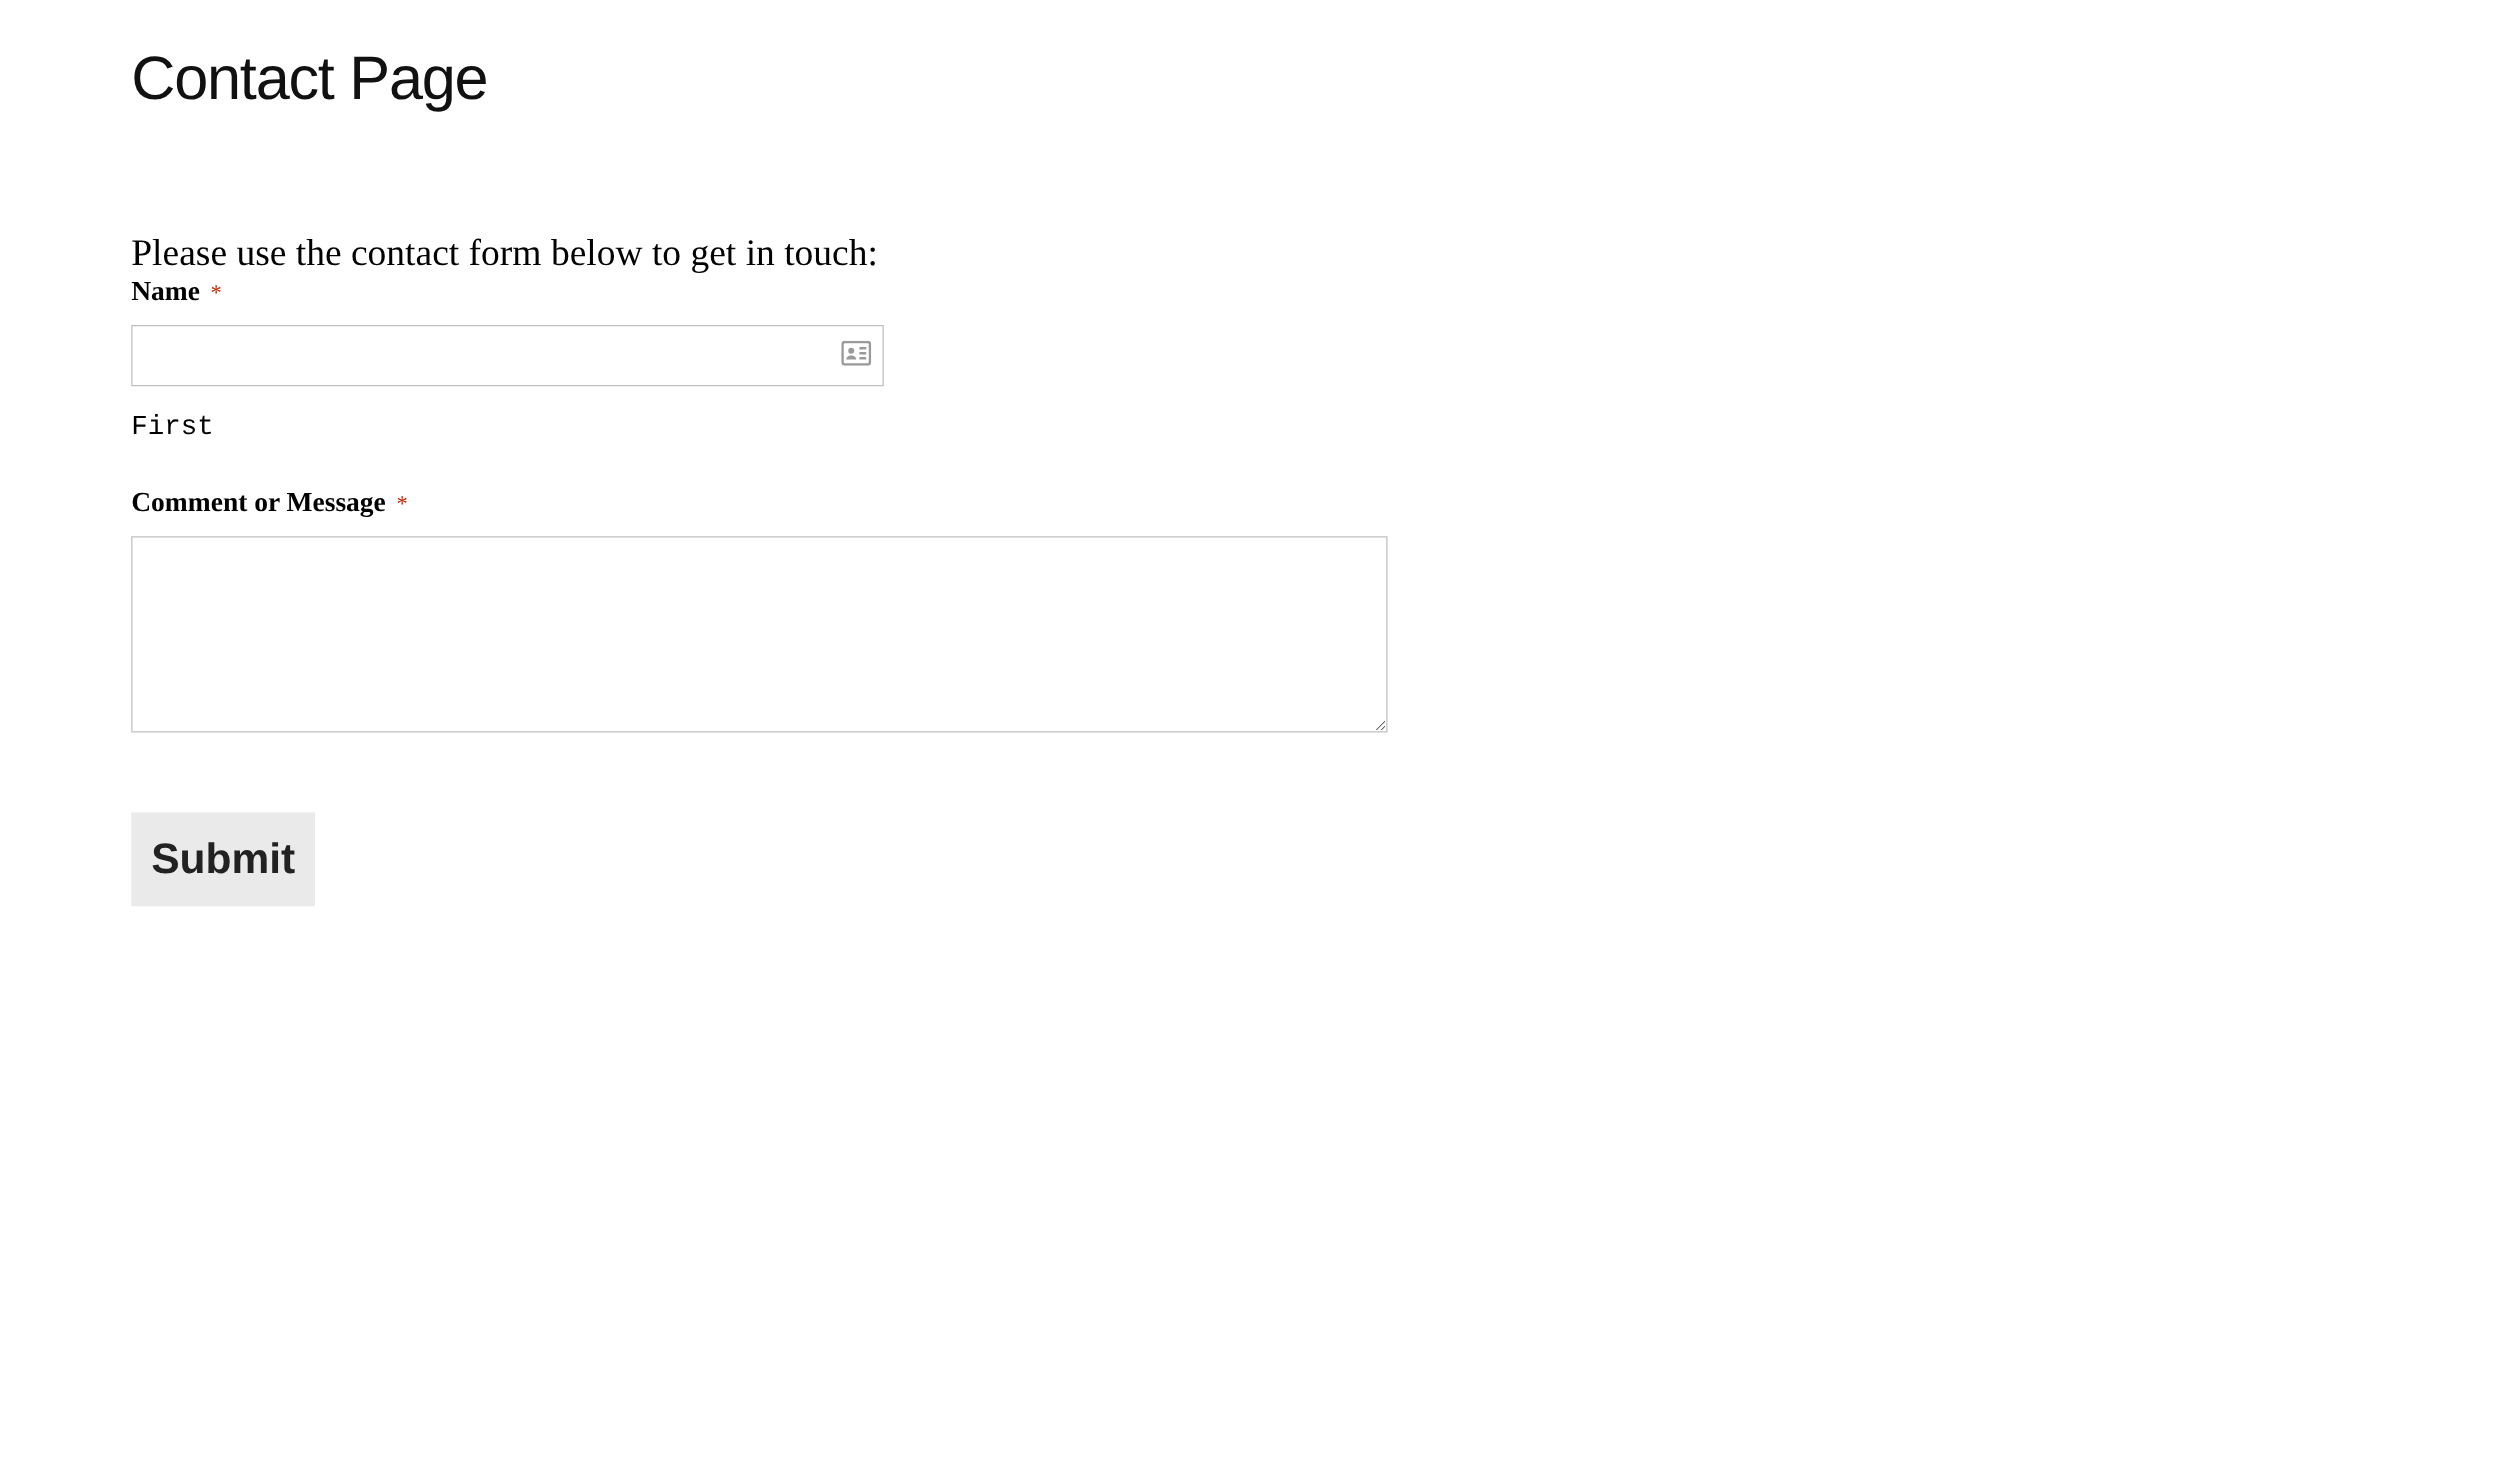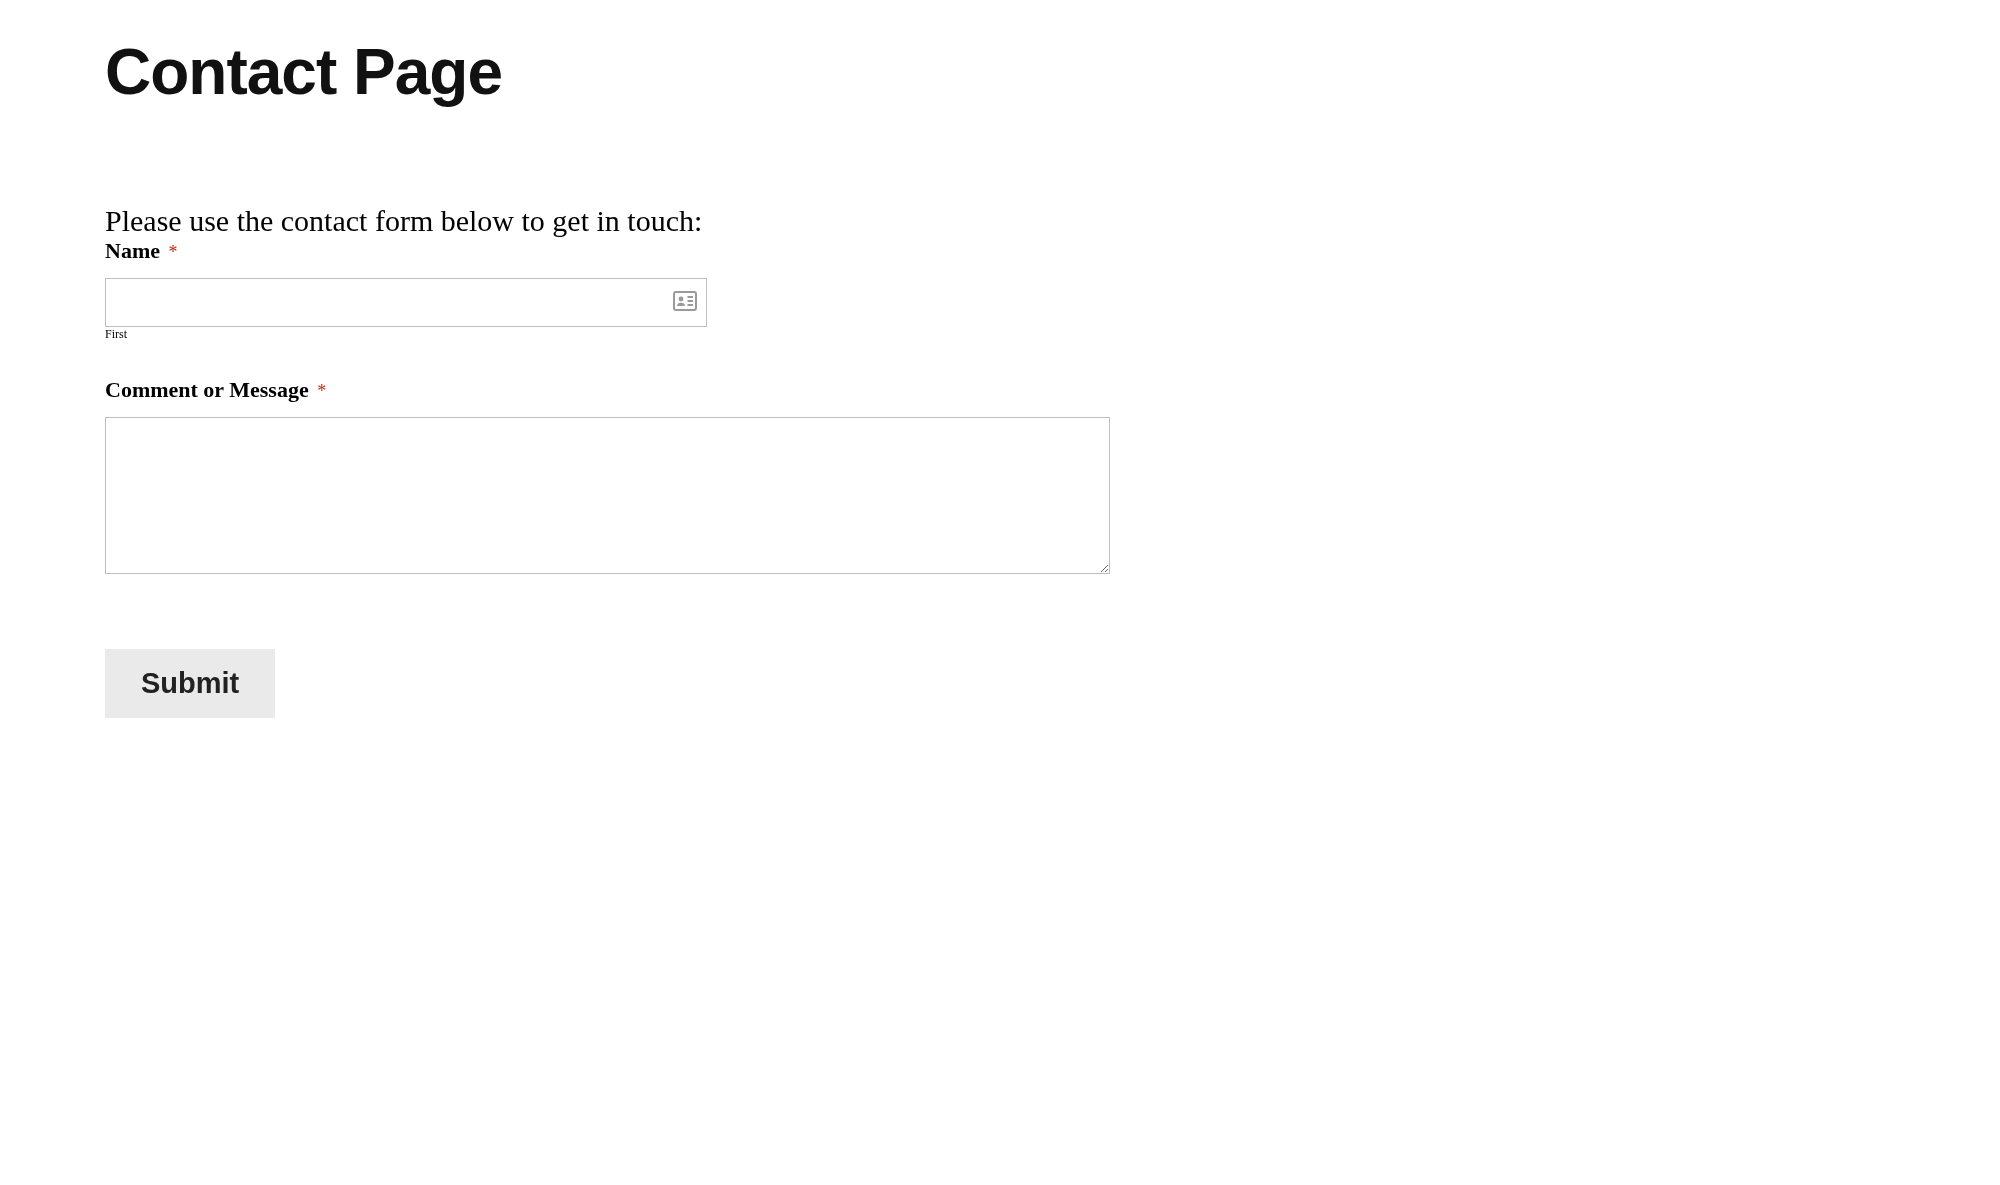--- a/index.html
+++ b/index.html
@@ -9,22 +9,22 @@
     }
     body {
       font-family: Georgia, 'Times New Roman', serif;
       background: #fff;
       color: #000;
       padding: 35px 105px;
       width: 2000px;
     }
     .page-title {
       font-family: "Segoe UI", -apple-system, BlinkMacSystemFont, sans-serif;
-      font-weight: 700;
-      font-size: 64px;
+      font-weight: 400;
+      font-size: 49px;
       letter-spacing: -1px;
       color: #111;
       margin-bottom: 95px;
     }
     .intro {
       font-size: 30px;
       font-family: Georgia, 'Times New Roman', serif;
       color: #000;
     }
     .field {
@@ -48,23 +48,23 @@
       display: flex;
       gap: 24px;
       width: 602px;
     }
     .name-col {
       flex: 1;
       display: flex;
       flex-direction: column;
     }
     .name-col .sublabel {
-      font-size: 12px;
-      margin-top: 0;
-      font-family: Liberation Serif, serif;
+      font-size: 22px;
+      margin-top: 20px;
+      font-family: Liberation Mono, monospace;
     }
     .text-input {
       width: 100%;
       height: 49px;
       border: 1px solid #bfbfbf;
       font-size: 18px;
       padding: 8px 10px;
       font-family: inherit;
       outline: none;
     }
@@ -83,27 +83,27 @@
       width: 602px;
     }
     textarea.text-input {
       width: 1005px;
       height: 157px;
       resize: both;
     }
     .submit-btn {
       font-family: "Segoe UI", -apple-system, BlinkMacSystemFont, sans-serif;
       font-weight: 700;
-      font-size: 29px;
+      font-size: 34px;
       color: #222;
       background: #eaeaea;
       border: none;
-      padding: 18px 36px;
+      padding: 18px 16px;
       cursor: pointer;
-      margin-top: 36px;
+      margin-top: 24px;
     }
   </style>
 </head>
 <body>
 
 <h1 class="page-title">Contact Page</h1>
 
 <p class="intro">Please use the contact form below to get in touch:</p>
 
 <form>

